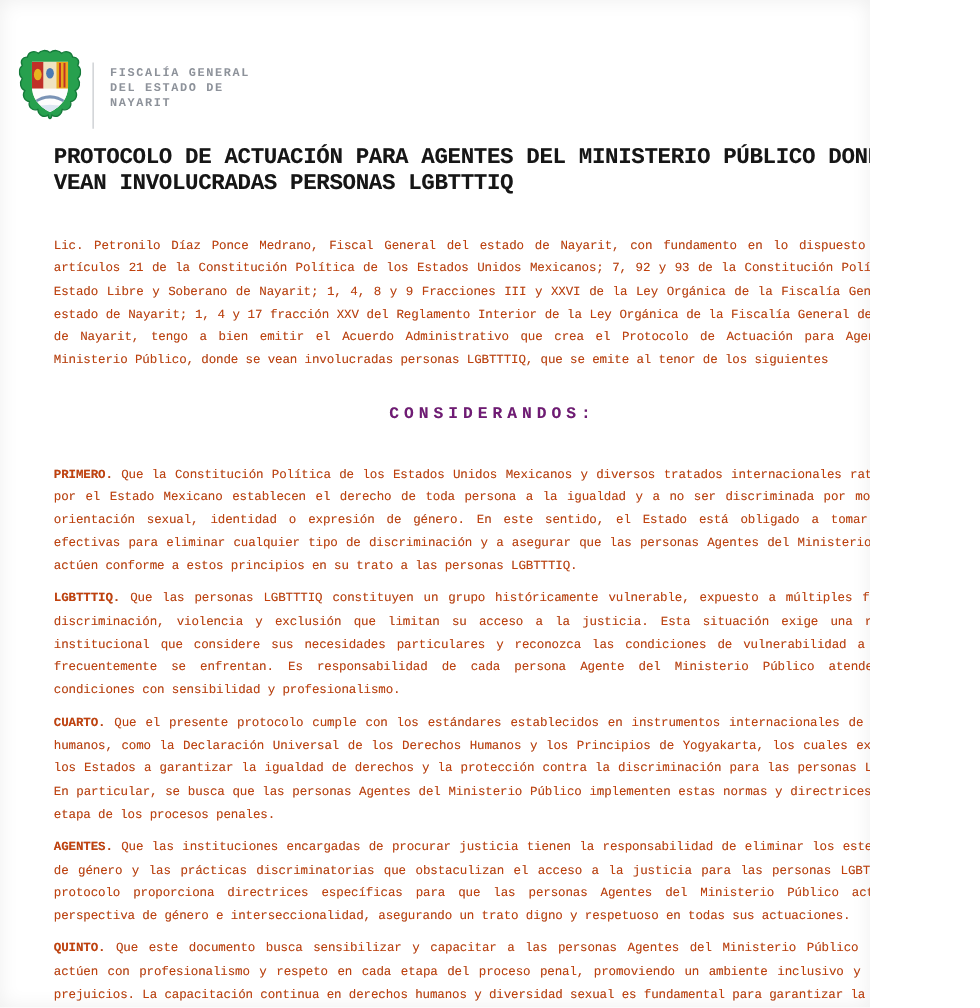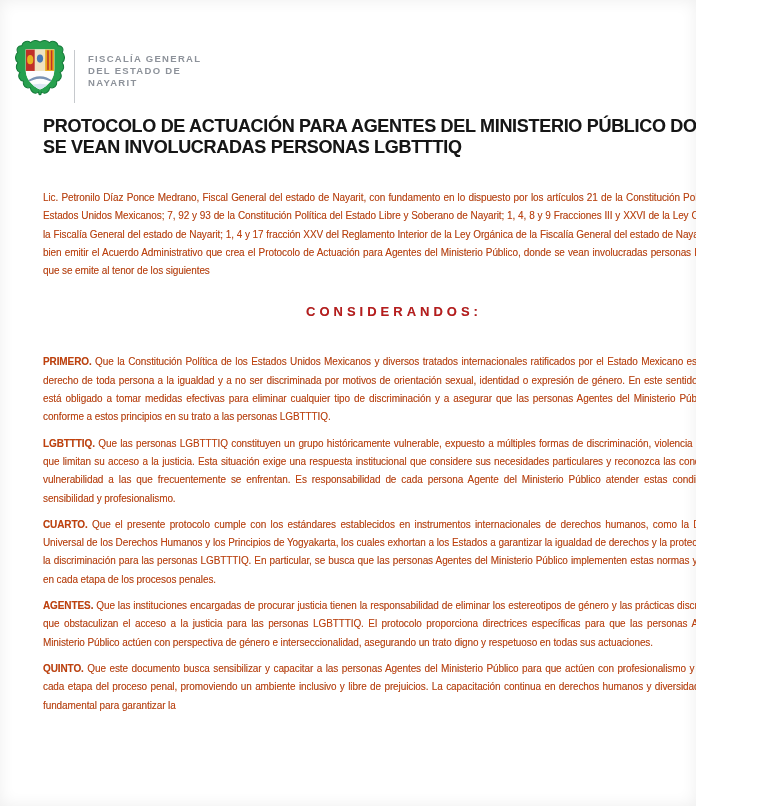--- a/index.html
+++ b/index.html
@@ -3,21 +3,21 @@
 <meta charset="utf-8">
 <title>Protocolo de Actuación — Fiscalía General del Estado de Nayarit</title>
 <style>
   html, body { margin: 0; padding: 0; background: #ffffff; }
   .page {
     position: relative;
     width: 696px;
     height: 806px;
     background: #ffffff;
     overflow: hidden;
-    font-family: Liberation Sans, sans-serif;
+    font-family: Liberation Mono, monospace;
     box-shadow: inset 0 0 16px rgba(0,0,0,0.07);
   }
 
   
   .crest { position: absolute; left: 15px; top: 39px; }
   .brand-divider {
     position: absolute; left: 74px; top: 50px;
     width: 0; height: 53px;
     border-left: 1.5px solid #c6c9cd;
   }
@@ -53,21 +53,21 @@
     text-shadow: 0 0 0.5px rgba(40,40,40,0.30);
   }
   .intro { margin-top: 31px; }
   .section-heading {
     margin: 24px 0 0 0;
     width: 702px;
     text-align: center;
     font-size: 13px;
     font-weight: bold;
     letter-spacing: 4px;
-    color: #b91c1c;
+    color: #701a75;
     text-shadow: 0 0 0.5px rgba(30,30,30,0.35);
   }
   .considerando.first { margin-top: 34px; }
   .considerando + .considerando { margin-top: 8px; }
   .considerando b { letter-spacing: -0.1px; }
 
   
   .pen-layer {
     position: absolute; left: 0; top: 0;
     width: 784px; height: 806px;

